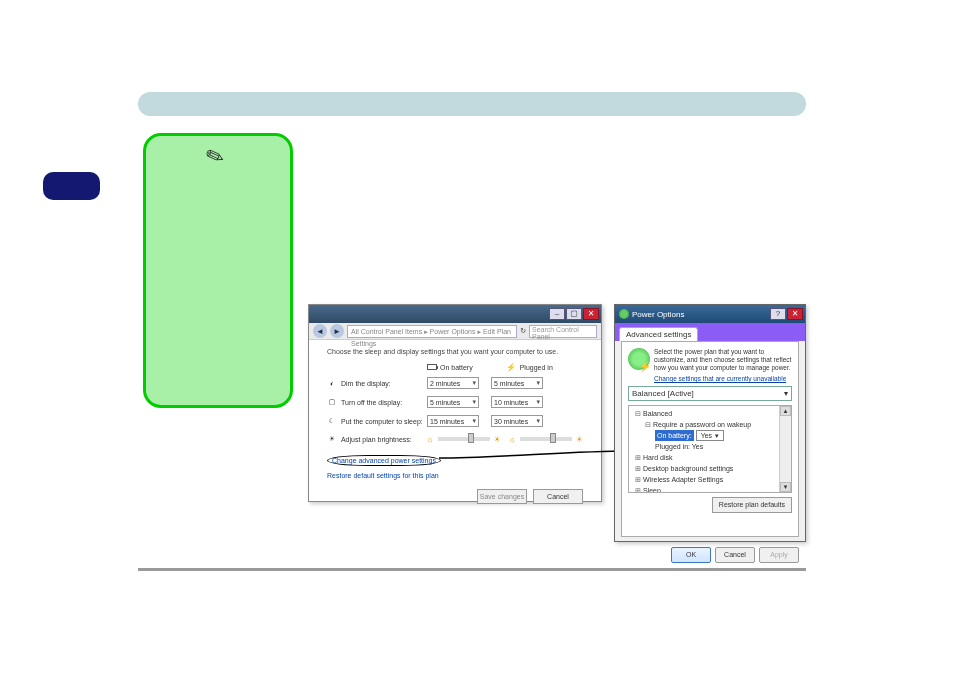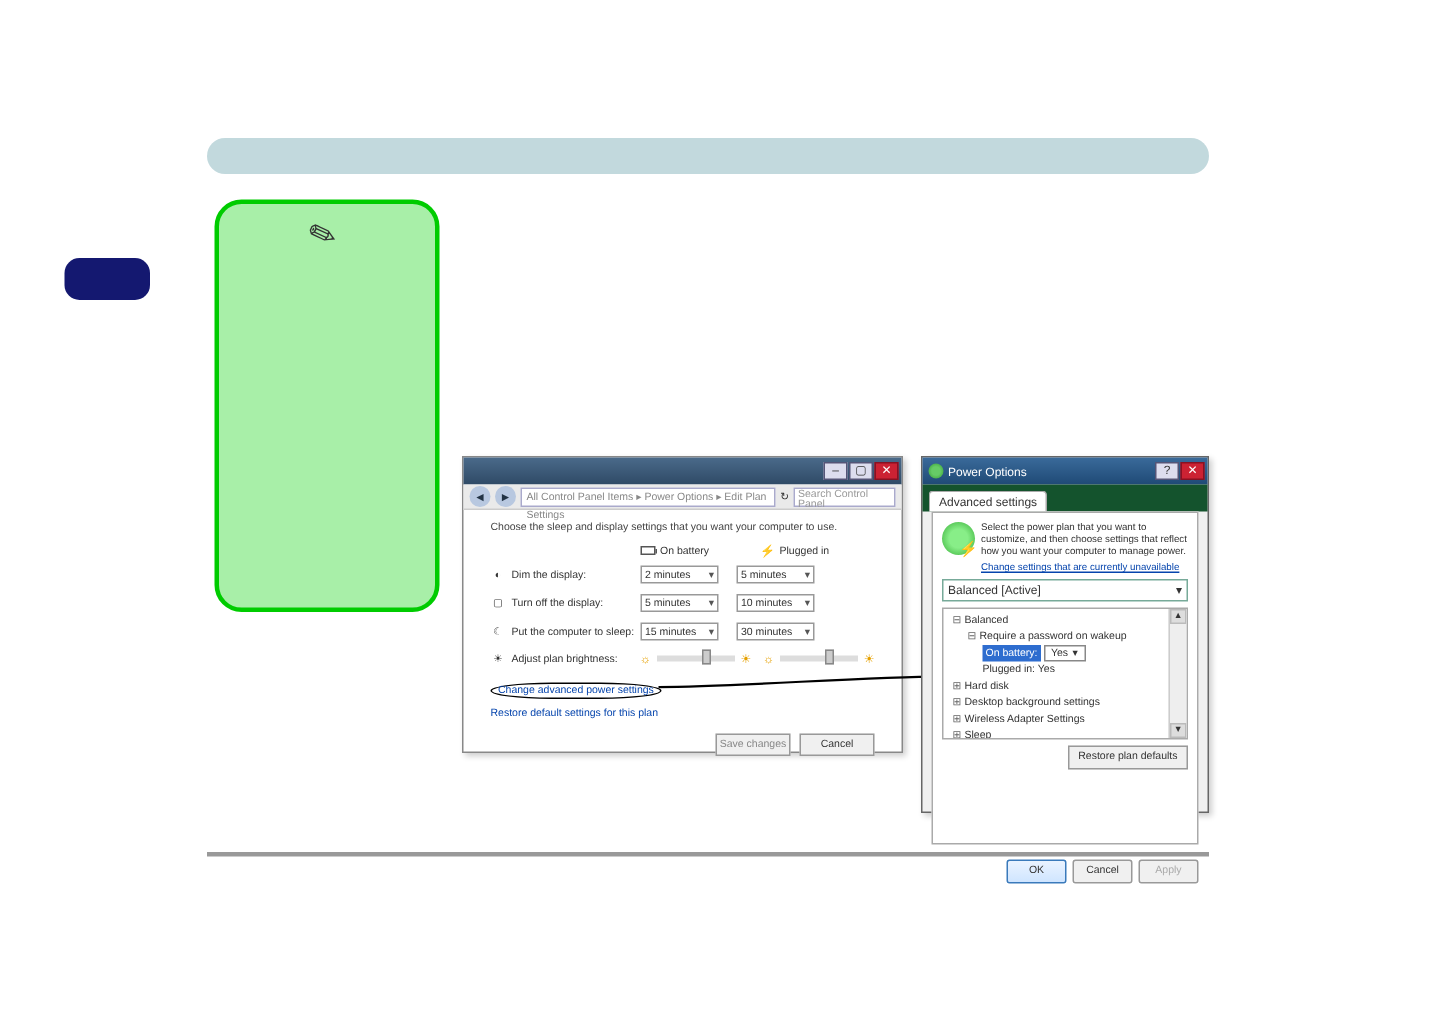--- a/index.html
+++ b/index.html
@@ -50,24 +50,24 @@
   
   .btn-row { display:flex; justify-content:flex-end; gap:6px; margin-top: 10px; }
   .std-btn { min-width: 50px; height: 15px; background: #f0f0f0; border: 1px solid #999; font-size: 7px; text-align:center; line-height:13px; color:#888; }
   
   
   .win-right { position: absolute; top: 0; right: 0; width: 192px; height: 238px; border: 1px solid #666; background: #f0f0f0; box-shadow: 2px 2px 4px rgba(0,0,0,0.2); }
   .win-right .titlebar { background: linear-gradient(#3a6a9a, #1f4a76); padding-left:4px; }
   .win-right .tb-title { flex:1; color:#fff; font-size:8px; display:flex;align-items:flex-end;gap:3px; }
   .po-icon { width:10px;height:10px;background:radial-gradient(circle,#6c6 40%,#393);border-radius:50%; }
   
-  .tab-strip { height: 18px; display:flex; align-items:flex-end; padding-left:4px; background:#14532d; }
+  .tab-strip { height: 18px; display:flex; align-items:flex-end; padding-left:4px; background:#8b5cf6; }
   .tab { background:#fff; border:1px solid #aaa; border-bottom:none; padding:2px 6px; font-size:8px; border-radius: 3px 3px 0 0; }
   
-  .adv-body { background:#fff; margin: 0 6px 6px 6px; border:1px solid #aaa; padding:6px; height: 222px; position:relative; }
+  .adv-body { background:#fff; margin: 0 6px 6px 6px; border:1px solid #aaa; padding:6px; height: 196px; position:relative; }
   .adv-desc-row { display:flex; gap:4px; margin-bottom:4px; }
   .adv-big-icon { width:22px;height:22px;background:radial-gradient(circle,#8e8 40%,#3a3);border-radius:50%;flex-shrink:0; position:relative; }
   .adv-big-icon:after { content:'⚡'; position:absolute; right:-2px; bottom:-2px; font-size:10px; color:#cc0; }
   .adv-desc { font-size:6.5px; color:#333; line-height:1.2; }
   .adv-link { color:#0645ad; font-size:6.5px; text-decoration:underline; margin-left:26px; display:block; margin-bottom:4px; }
   .plan-select { width: 100%; height:15px; border:1px solid #7a9; background:#fff; font-size:8px; padding:0 3px; display:flex;align-items:center;justify-content:space-between; margin-bottom:4px; }
   .plan-select:after { content:'▾'; font-size:8px; }
   
   .tree { border:1px solid #aaa; height:88px; overflow:hidden; font-size:7px; background:#fff; padding:2px 0; position:relative; }
   .tree-scroll { position:absolute; right:0; top:0; bottom:0; width:12px; background:#eee; border-left:1px solid #ccc; }

